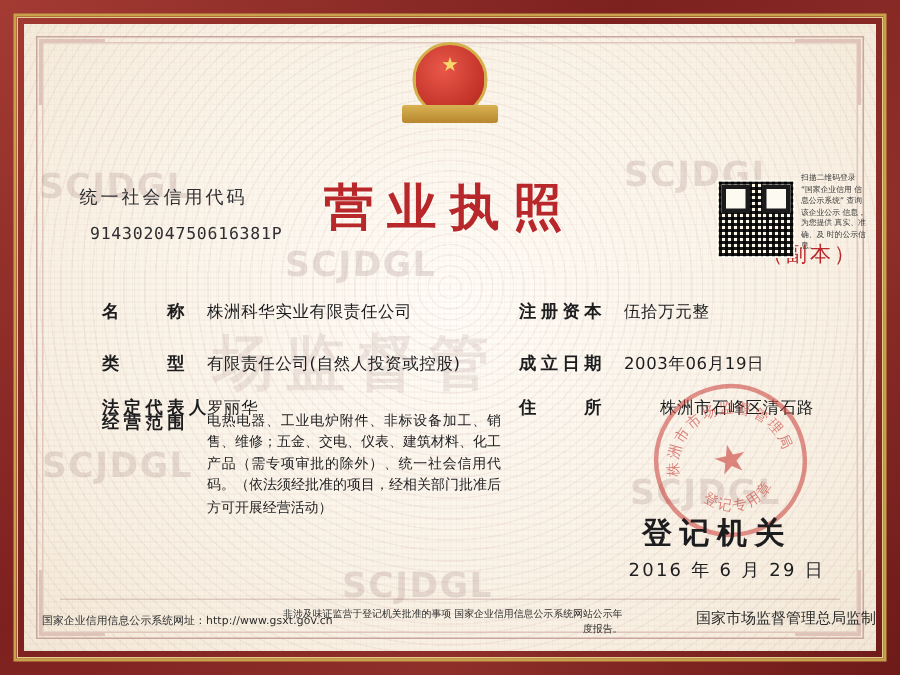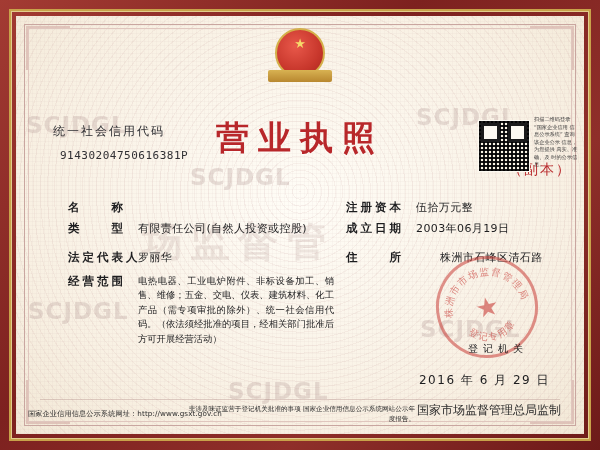--- a/index.html
+++ b/index.html
@@ -242,24 +242,24 @@
   }
   .seal .arc {
     position: absolute; left: 0; top: 0; width: 96px; height: 96px;
   }
   .seal .arc text { font-size: 9.5px; letter-spacing: 1.5px; fill: rgba(200,60,55,0.62); font-family: "DejaVu Sans", sans-serif; }
 
   
   .authority {
     position: absolute;
     right: 56px; top: 326px;
-    font-size: 10px;
+    font-size: 20px;
     letter-spacing: 5px;
     color: #1d1d1f;
-    font-weight: normal;
+    font-weight: bold;
     text-align: right;
   }
   .issue-date {
     position: absolute;
     right: 34px; top: 356px;
     font-size: 12px;
     letter-spacing: 1.5px;
     color: #1d1d1f;
     margin-left: 38px;
   }
@@ -275,22 +275,22 @@
     font-size: 7.2px; color: #2c2c2c; letter-spacing: .1px;
   }
   .foot-center {
     position: absolute; left: 50%; transform: translateX(-50%);
     bottom: 4px;
     text-align: right;
     font-size: 6.6px; color: #2c2c2c; line-height: 1.6;
     width: 230px;
   }
   .foot-right {
-    position: absolute; right: 23px; bottom: 10px;
-    font-size: 12px; color: #2c2c2c;
+    position: absolute; right: 0; bottom: 10px;
+    font-size: 10px; color: #2c2c2c;
   }
   .divider-line {
     position: absolute;
     left: 24px; right: 24px; bottom: 34px;
     height: 1px;
     background: rgba(170,130,125,0.35);
   }
 </style>
 </head>
 <body>
@@ -332,24 +332,25 @@
 “国家企业信用
 信息公示系统”
 查询该企业公示
 信息，为您提供
 真实、准确、及
 时的公示信息。</div>
 
     <div class="fields">
       <div class="row">
         <span class="lab col-l" style="left:52px">名　　称</span>
+        <span class="val col-l" style="left:122px">株洲科华实业有限责任公司</span>
         <span class="lab" style="left:330px">注册资本</span>
         <span class="val" style="left:400px">伍拾万元整</span>
       </div>
-      <div class="row" style="margin-top:0">
+      <div class="row" style="margin-top:14px">
         <span class="lab" style="left:52px">类　　型</span>
         <span class="val" style="left:122px">有限责任公司(自然人投资或控股)</span>
         <span class="lab" style="left:330px">成立日期</span>
         <span class="val" style="left:400px">2003年06月19日</span>
       </div>
       <div class="row" style="margin-top:8px">
         <span class="lab" style="left:52px">法定代表人</span>
         <span class="val" style="left:122px">罗丽华</span>
         <span class="lab" style="left:330px">住　　所</span>
         <span class="val" style="left:424px">株洲市石峰区清石路</span>

